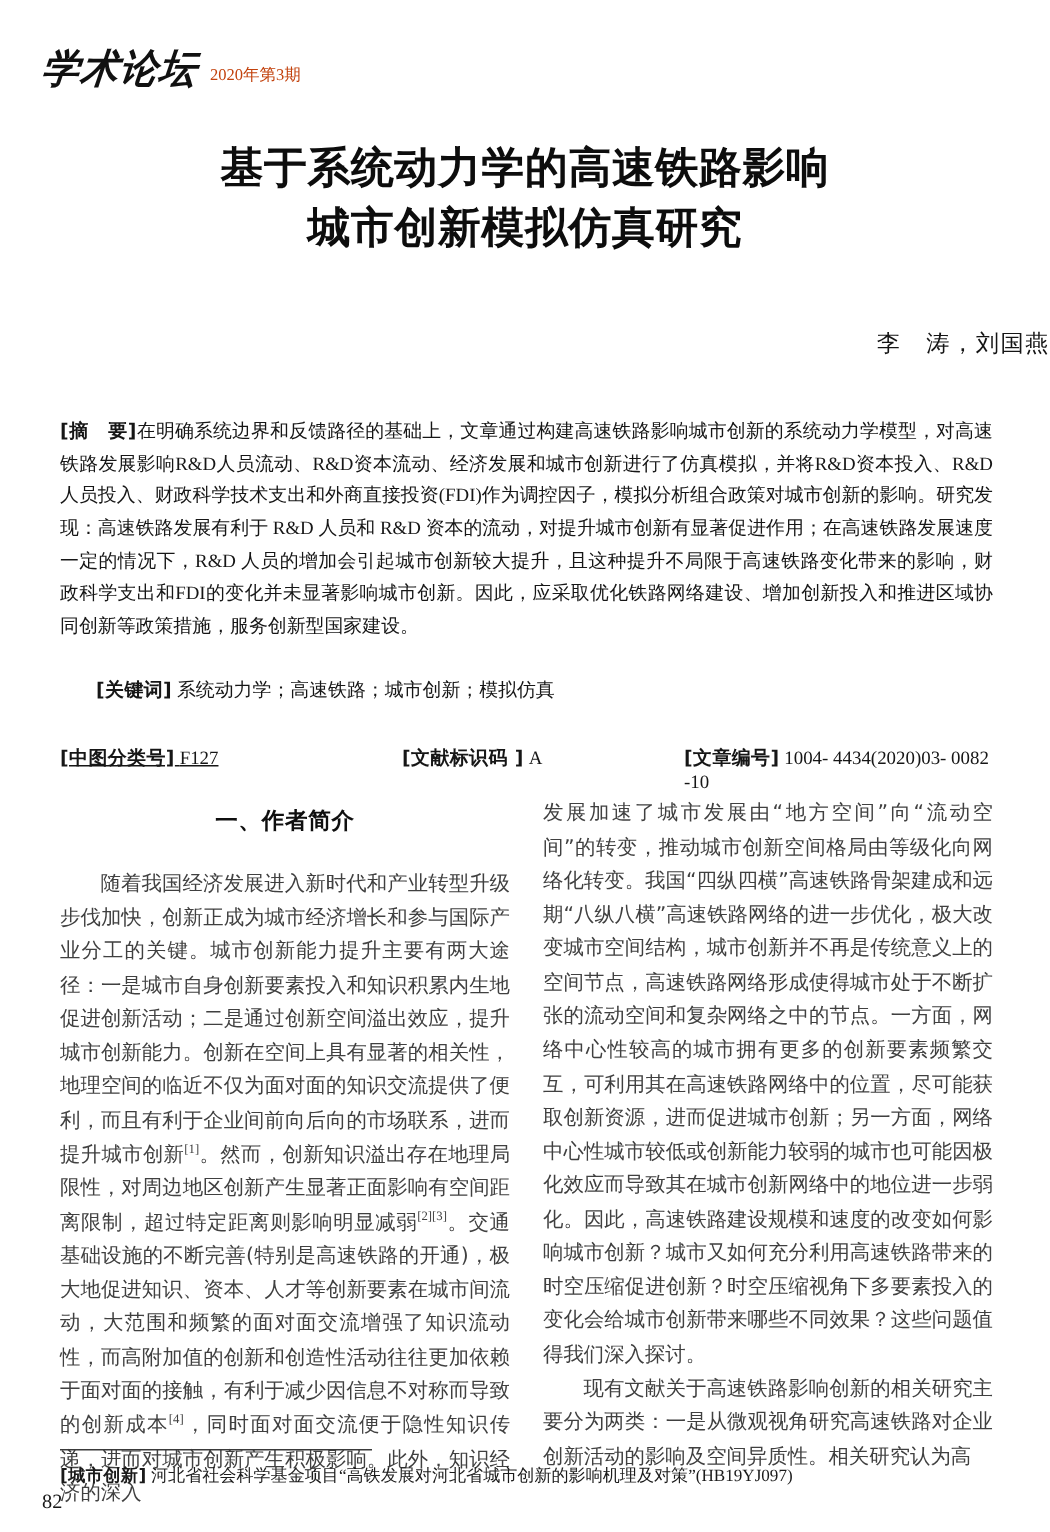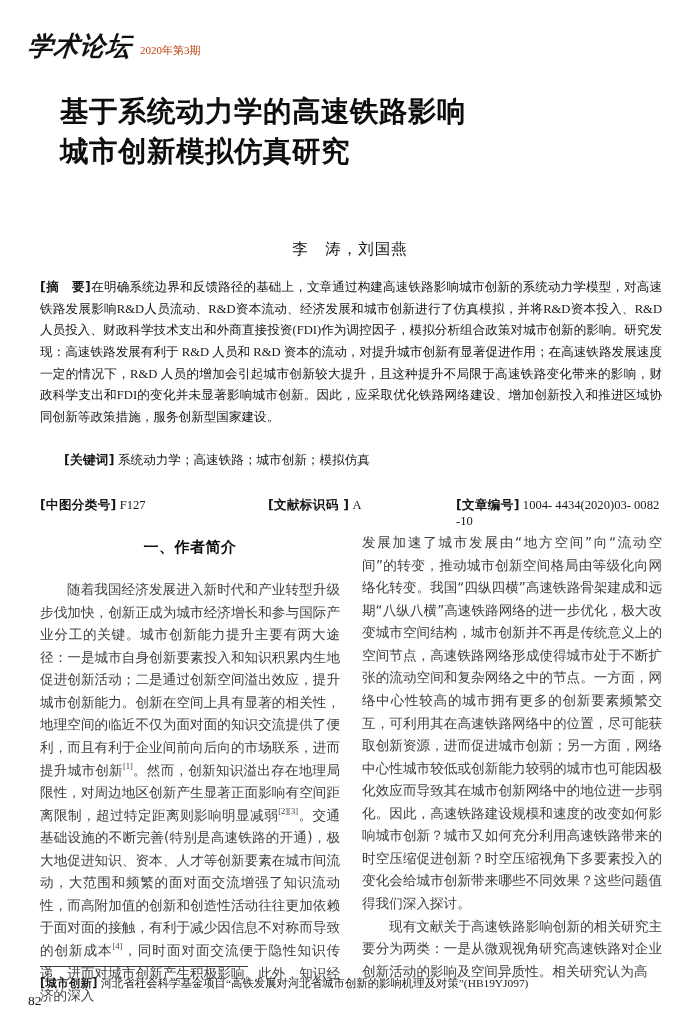--- a/index.html
+++ b/index.html
@@ -55,38 +55,39 @@
     color: #c2410c;
     white-space: nowrap;
   }
 
   
   .title-block {
     position: absolute;
     top: 92px;
     left: 60px;
     right: 60px;
+    text-align: center;
   }
   .doc-title {
     font-family: "DejaVu Sans", "Liberation Sans", sans-serif;
     font-size: 28.5px;
     font-weight: 700;
     line-height: 1.42;
     letter-spacing: 0.5px;
     color: #0d0d0d;
     margin: 0;
   }
   .doc-title .tline { display: block; }
 
   
   .authors {
     position: absolute;
-    top: 239px;
+    top: 219px;
     left: 0; right: 0;
-    text-align: center;
+    text-align: right;
     font-family: Liberation Sans, sans-serif;
     font-size: 15.5px;
     letter-spacing: 1px;
     color: #141414;
   }
 
   
   .meta-block {
     position: absolute;
     top: 276px;
@@ -114,21 +115,21 @@
   .class-row {
     position: absolute;
     top: 497px;
     left: 40px;
     width: 622px;
     display: flex;
     font-family: "Liberation Serif", "DejaVu Serif", serif;
     font-size: 12.6px;
     color: #161616;
   }
-  .class-row .cell-1 { width: 228px; }
+  .class-row .cell-1 { width: 228px; text-decoration: underline; }
   .class-row .cell-2 { width: 188px; }
   .class-row .cell-3 { flex: 1; }
 
   
   .section-head {
     position: absolute;
     top: 538px;
     left: 40px;
     width: 300px;
     text-align: center;

